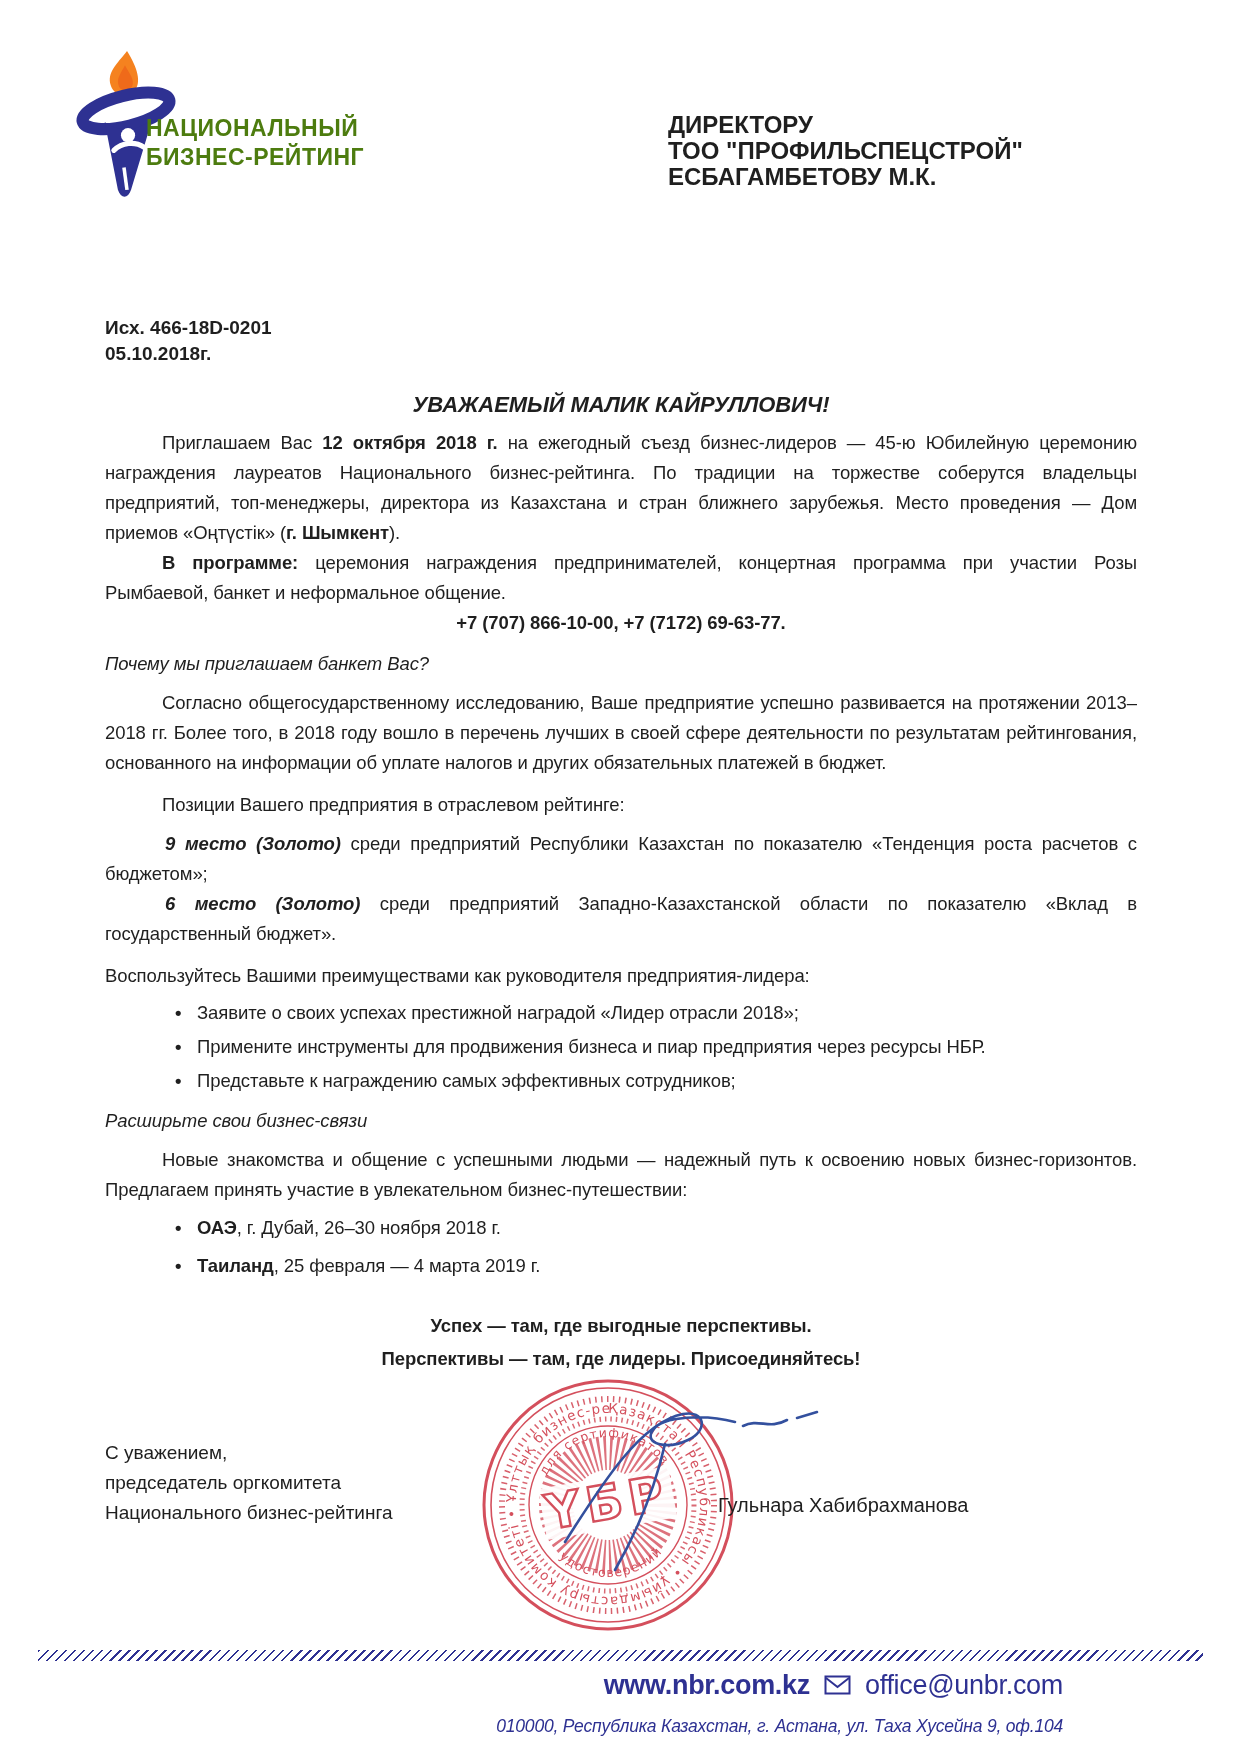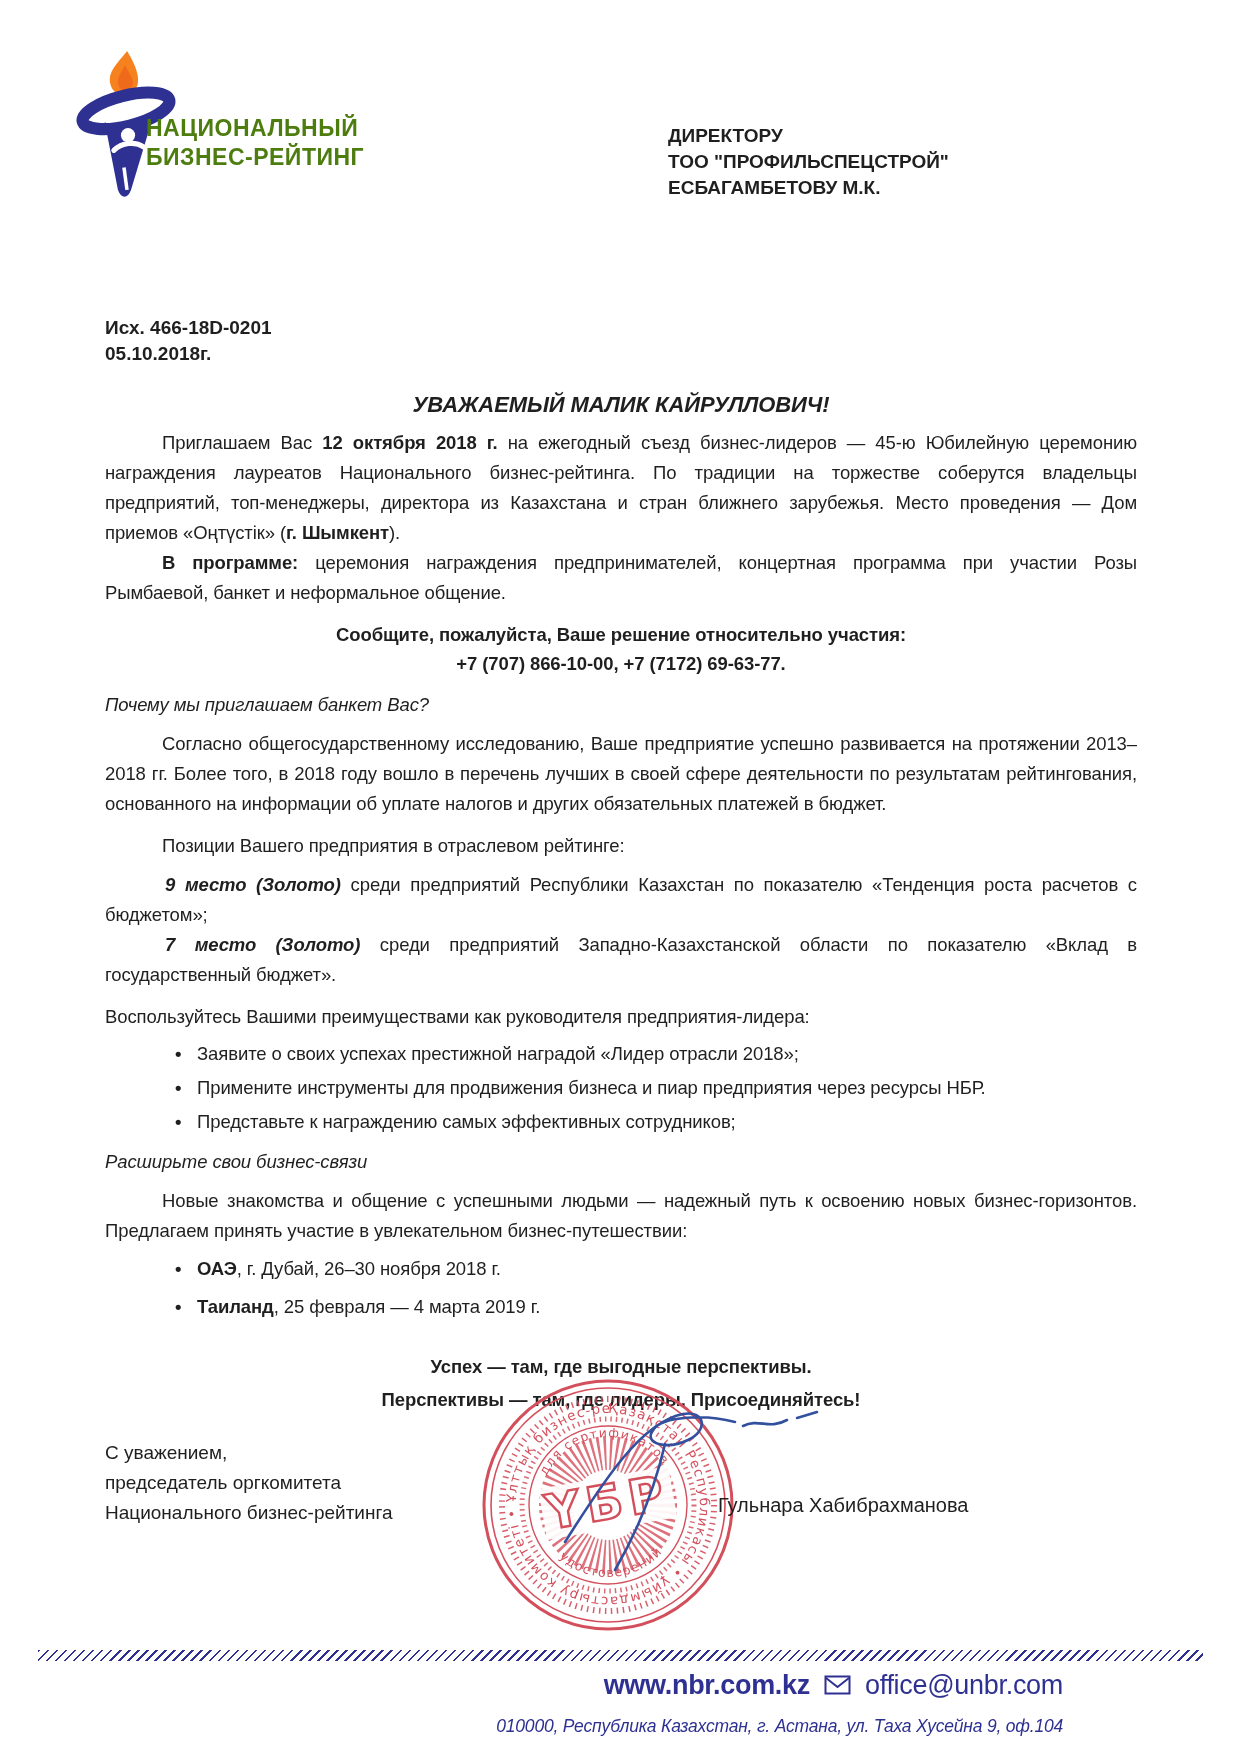--- a/index.html
+++ b/index.html
@@ -11,21 +11,21 @@
     font-family:"Liberation Sans","DejaVu Sans",sans-serif;
     color:#1f1f1f;
     overflow:hidden;
   }
   
   .logo{position:absolute;left:70px;top:48px;width:300px;height:160px;}
   .torch{position:absolute;left:0;top:0;width:112px;height:152px;}
   .logo-text{position:absolute;left:76px;top:66px;color:#4d7c0f;font-weight:bold;
              font-size:23px;line-height:29px;letter-spacing:.5px;white-space:nowrap;}
   
-  .recipient{position:absolute;left:668px;top:123px;font-weight:bold;font-size:19px;line-height:26px;}
+  .recipient{position:absolute;left:668px;top:112px;font-weight:bold;font-size:24px;line-height:26px;}
   
   .ref{position:absolute;left:105px;top:315px;font-weight:bold;font-size:19px;line-height:26px;}
   
   .letter{position:absolute;left:105px;top:392px;width:1032px;font-size:18.5px;letter-spacing:-.1px;}
   .title{text-align:center;font-size:22px;font-weight:bold;font-style:italic;margin:0 0 10px 0;}
   p{margin:0;}
   .para{line-height:30px;text-align:justify;}
   .indent{text-indent:57px;}
   .center-b{text-align:center;font-weight:bold;line-height:29px;}
   .mt10{margin-top:10px;} .mt12{margin-top:12px;}
@@ -85,31 +85,30 @@
     <div>05.10.2018г.</div>
   </div>
 
   <div class="letter">
     <div class="title">УВАЖАЕМЫЙ МАЛИК КАЙРУЛЛОВИЧ!</div>
 
     <p class="para indent"><span>Приглашаем Вас </span><b>12 октября 2018 г.</b><span> на ежегодный съезд бизнес-лидеров — 45-ю Юбилейную церемонию награждения лауреатов Национального бизнес-рейтинга. По традиции на торжестве соберутся владельцы предприятий, топ-менеджеры, директора из Казахстана и стран ближнего зарубежья. Место проведения — Дом приемов «Оңтүстік» (</span><b>г. Шымкент</b><span>).</span></p>
 
     <p class="para indent"><b>В программе:</b><span> церемония награждения предпринимателей, концертная программа при участии Розы Рымбаевой, банкет и неформальное общение.</span></p>
 
-    <p class="center-b mt12">Сообщите, пожалуйста, Ваше решение относительно участия:</p>
     <p class="center-b">+7 (707) 866-10-00, +7 (7172) 69-63-77.</p>
 
     <p class="it-head mt12">Почему мы приглашаем банкет Вас?</p>
 
     <p class="para indent mt10">Согласно общегосударственному исследованию, Ваше предприятие успешно развивается на протяжении 2013–2018 гг. Более того, в 2018 году вошло в перечень лучших в своей сфере деятельности по результатам рейтингования, основанного на информации об уплате налогов и других обязательных платежей в бюджет.</p>
 
     <p class="b-head mt12" style="text-indent:57px;">Позиции Вашего предприятия в отраслевом рейтинге:</p>
 
     <p class="para mt10" style="text-indent:60px;"><span class="lead-bi">9 место (Золото)</span><span> среди предприятий Республики Казахстан по показателю «Тенденция роста расчетов с бюджетом»;</span></p>
-    <p class="para" style="text-indent:60px;"><span class="lead-bi">7 место (Золото)</span><span> среди предприятий Западно-Казахстанской области по показателю «Вклад в государственный бюджет».</span></p>
+    <p class="para" style="text-indent:60px;"><span class="lead-bi">6 место (Золото)</span><span> среди предприятий Западно-Казахстанской области по показателю «Вклад в государственный бюджет».</span></p>
 
     <p class="b-head mt12">Воспользуйтесь Вашими преимуществами как руководителя предприятия-лидера:</p>
 
     <ul class="blist">
       <li><span>Заявите о своих успехах престижной наградой «Лидер отрасли 2018»;</span></li>
       <li><span>Примените инструменты для продвижения бизнеса и пиар предприятия через ресурсы НБР.</span></li>
       <li><span>Представьте к награждению самых эффективных сотрудников;</span></li>
     </ul>
 
     <p class="it-head mt10">Расширьте свои бизнес-связи</p>

